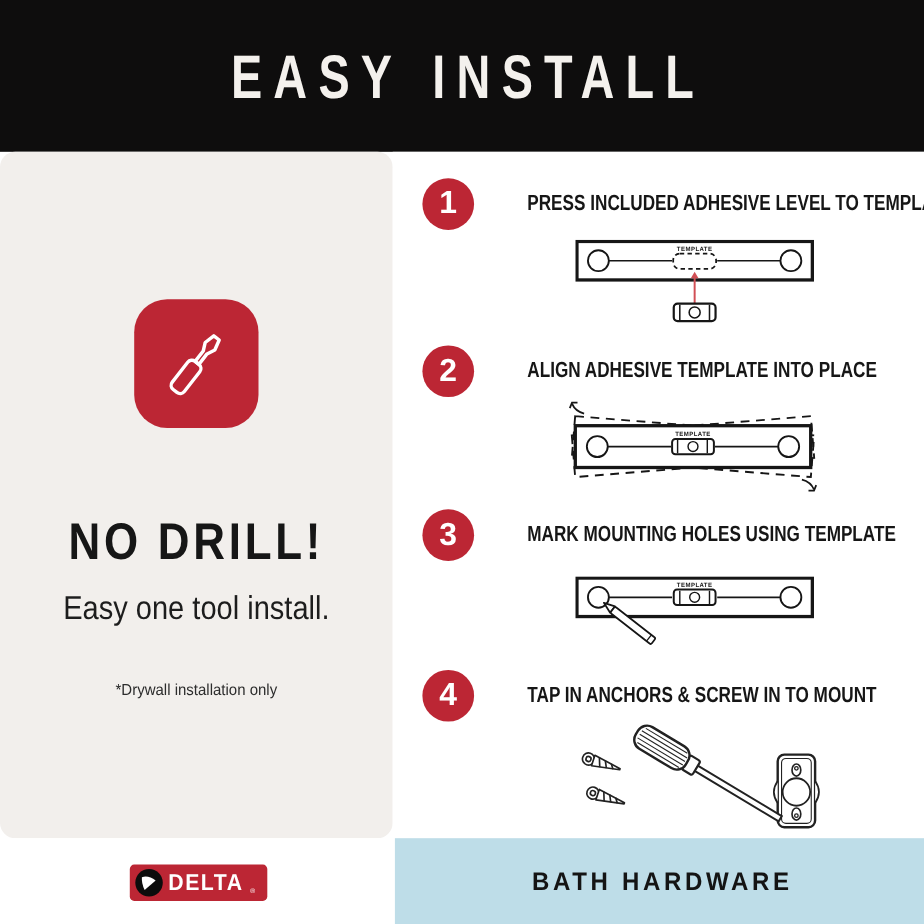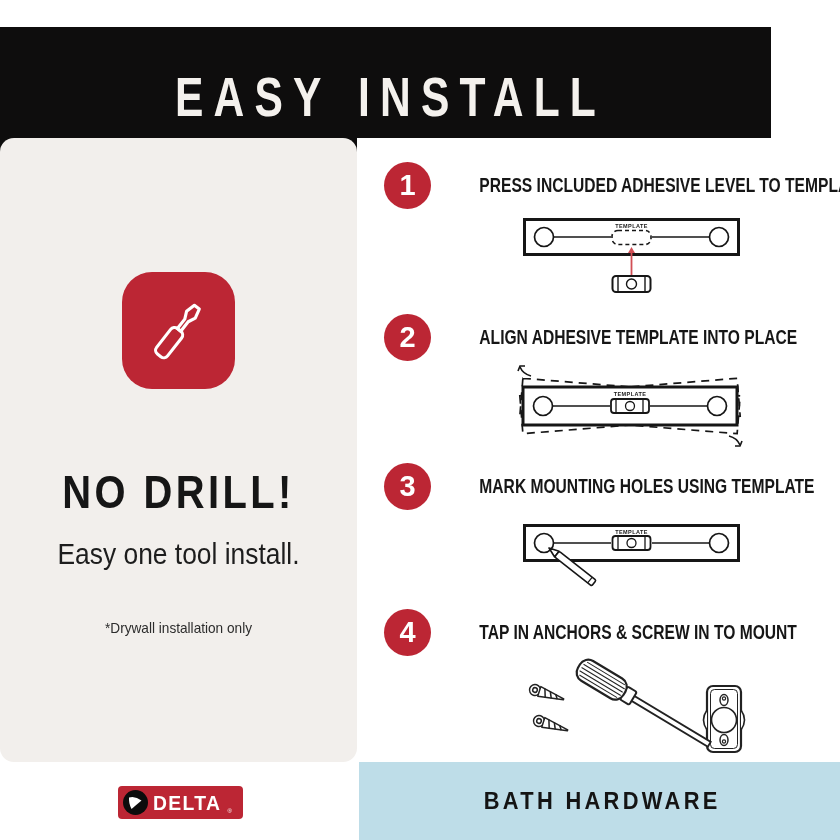--- a/index.html
+++ b/index.html
@@ -11,22 +11,22 @@
     --off-white:#f4f1ed;
     --line:#1a1a1a;
     --arrow-red:#d14f55;
   }
   *{margin:0;padding:0;box-sizing:border-box;}
   html,body{width:840px;height:840px;}
   body{font-family:"Liberation Sans",sans-serif;background:#fff;overflow:hidden;}
   .stage{position:relative;width:840px;height:840px;background:#fff;}
 
   
-  .header{position:absolute;left:0;top:0;width:771px;height:138px;background:var(--header-bg);
-    display:flex;align-items:center;justify-content:center;margin-top:27px;}
+  .header{position:absolute;left:0;top:0;width:840px;height:138px;background:var(--header-bg);
+    display:flex;align-items:center;justify-content:center;}
   .header-title{color:var(--off-white);font-size:56px;font-weight:bold;letter-spacing:.24em;
     word-spacing:.12em;transform:scaleX(.76);transform-origin:center;white-space:nowrap;padding-left:.24em;}
 
   
   .left-panel{position:absolute;left:0;top:138px;width:357px;height:624px;background:var(--left-panel-bg);border-radius:14px;}
   .tool-badge{position:absolute;left:122px;top:134px;width:113px;height:117px;border-radius:30px;
     background:var(--accent-red);display:flex;align-items:center;justify-content:center;}
   .headline{position:absolute;left:0;top:326px;width:357px;text-align:center;color:var(--text-dark);
     font-size:47px;font-weight:bold;letter-spacing:4px;transform:scaleX(.85);transform-origin:center;white-space:nowrap;}
   .subhead{position:absolute;left:0;top:399px;width:357px;text-align:center;color:#1d1d1d;

